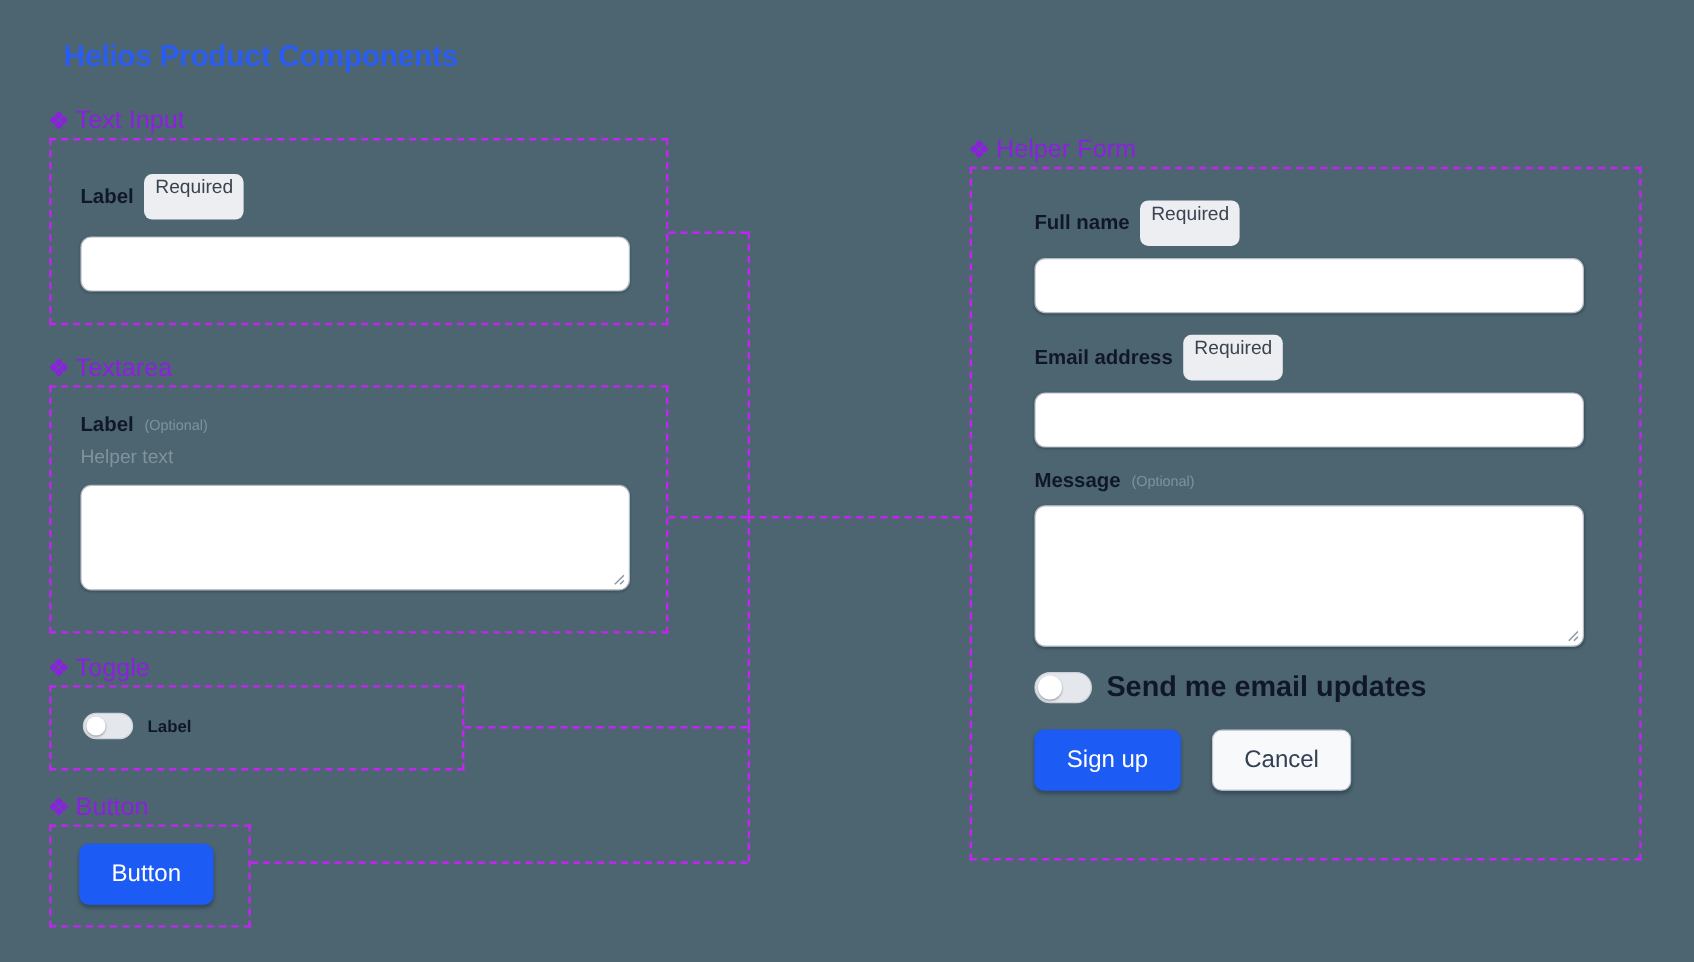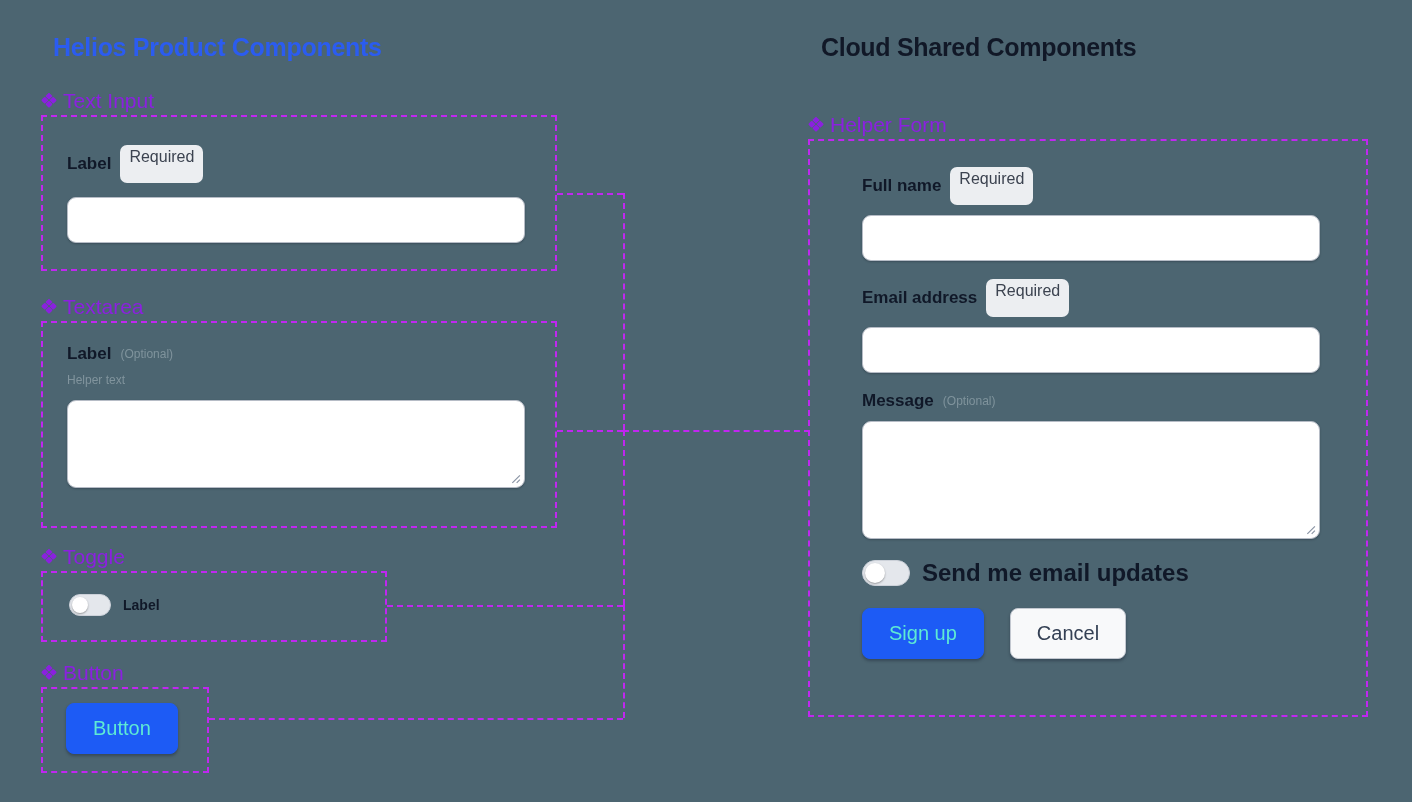--- a/index.html
+++ b/index.html
@@ -80,21 +80,21 @@
     font-size: 16px;
     line-height: 1;
     font-weight: normal;
   }
   .optional {
     font-size: 12px;
     color: #7f939c;
     font-weight: normal;
   }
   .helper {
-    font-size: 12px;
+    font-size: 16px;
     color: #81949d;
     margin-top: 9px;
   }
 
   .textbox {
     background: #ffffff;
     border: 1px solid #b6bcc6;
     border-radius: 9px;
     box-shadow: 0 1px 2px rgba(20,28,38,0.30);
     width: 100%;
@@ -137,21 +137,21 @@
     font-size: 20px;
     display: inline-flex;
     align-items: center;
     justify-content: center;
     cursor: pointer;
     box-shadow: 0 2px 3px rgba(16,24,40,0.35);
     white-space: nowrap;
   }
   .btn-primary {
     background: #1d5bf5;
-    color: #5eead4;
+    color: #ffffff;
     border: 1px solid #1d5bf5;
     padding: 13px 26px;
   }
   .btn-secondary {
     background: #f8f9fa;
     color: #344054;
     border: 1px solid #c3c8d0;
     padding: 13px 26px;
   }
 
@@ -183,21 +183,20 @@
   .signup-toggle { margin-top: 20px; }
   .signup-actions { margin-top: 21px; display: flex; gap: 26px; }
 </style>
 </head>
 <body>
 
 <div class="canvas">
 
   <div class="col-title" id="title-left">Helios Product Components</div>
 
-  <div class="col-title" id="title-right">Cloud Shared Components</div>
 
   <div class="conn conn-h" style="left:557px;  top:193px; width:66px;"></div>
   <div class="conn conn-v" style="left:623px;  top:193px; height:237px;"></div>
 
   <div class="conn conn-h" style="left:557px;  top:430px; width:66px;"></div>
 
   <div class="conn conn-h" style="left:387px;  top:605px; width:236px;"></div>
   <div class="conn conn-v" style="left:623px;  top:430px; height:175px;"></div>
 
   <div class="conn conn-h" style="left:209px;  top:718px; width:414px;"></div>

